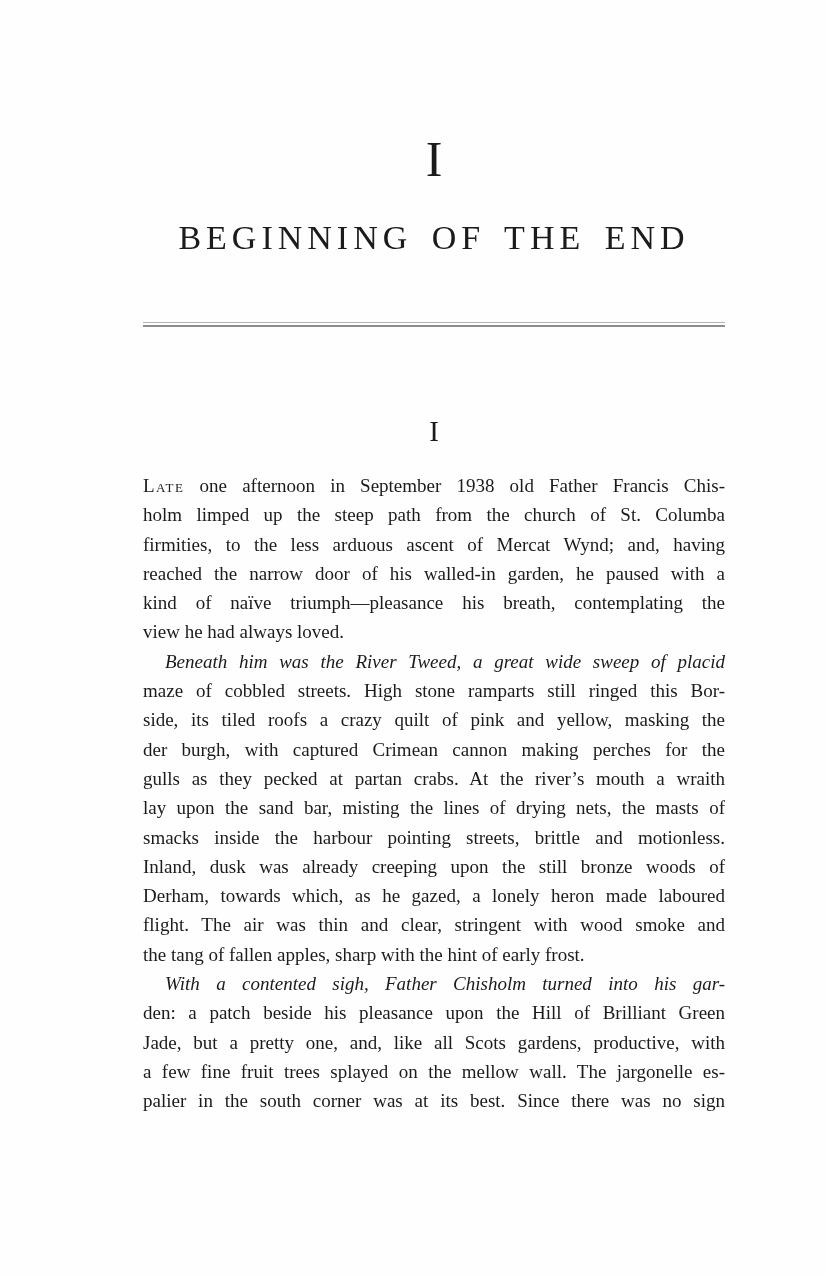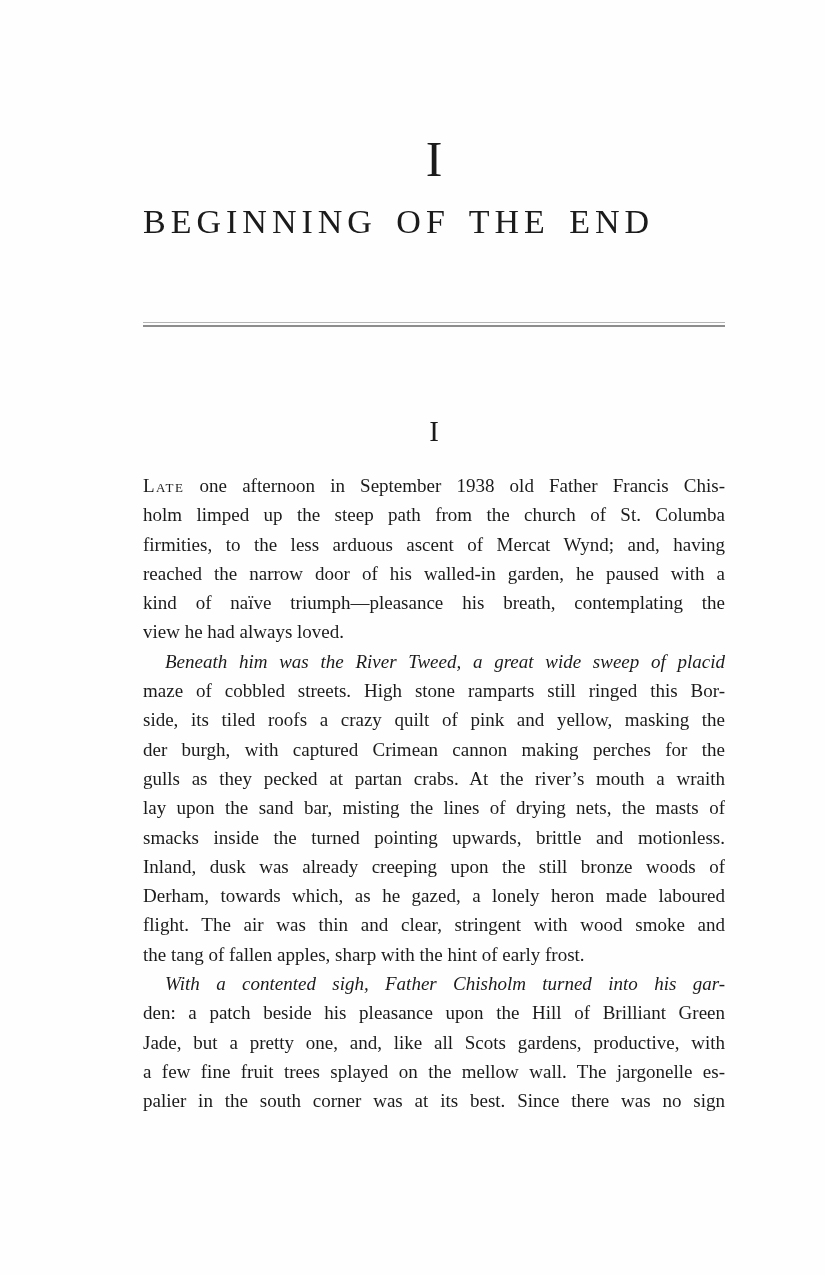--- a/index.html
+++ b/index.html
@@ -21,24 +21,24 @@
     top: 134px;
     left: 143px;
     width: 582px;
     text-align: center;
     font-size: 50px;
     line-height: 50px;
     font-weight: 400;
   }
   .chapter-title {
     position: absolute;
-    top: 204px;
+    top: 220px;
     left: 143px;
     width: 582px;
-    text-align: left;
+    text-align: center;
     font-size: 34px;
     line-height: 36px;
     font-weight: 400;
     letter-spacing: 5px;
     word-spacing: 6px;
     white-space: nowrap;
   }
   .divider-rule {
     position: absolute;
     top: 322px;
@@ -104,21 +104,21 @@
         <div class="line">kind of naïve triumph—pleasance his breath, contemplating the</div>
         <div class="line para-end">view he had always loved.</div>
       </div>
       <div class="paragraph">
         <div class="line indent">Beneath him was the River Tweed, a great wide sweep of placid</div>
         <div class="line">maze of cobbled streets. High stone ramparts still ringed this Bor-</div>
         <div class="line">side, its tiled roofs a crazy quilt of pink and yellow, masking the</div>
         <div class="line">der burgh, with captured Crimean cannon making perches for the</div>
         <div class="line">gulls as they pecked at partan crabs. At the river’s mouth a wraith</div>
         <div class="line">lay upon the sand bar, misting the lines of drying nets, the masts of</div>
-        <div class="line">smacks inside the turned pointing upwards, brittle and motionless.</div>
+        <div class="line">smacks inside the harbour pointing streets, brittle and motionless.</div>
         <div class="line">Inland, dusk was already creeping upon the still bronze woods of</div>
         <div class="line">Derham, towards which, as he gazed, a lonely heron made laboured</div>
         <div class="line">flight. The air was thin and clear, stringent with wood smoke and</div>
         <div class="line para-end">the tang of fallen apples, sharp with the hint of early frost.</div>
       </div>
       <div class="paragraph">
         <div class="line indent">With a contented sigh, Father Chisholm turned into his gar-</div>
         <div class="line">den: a patch beside his pleasance upon the Hill of Brilliant Green</div>
         <div class="line">Jade, but a pretty one, and, like all Scots gardens, productive, with</div>
         <div class="line">a few fine fruit trees splayed on the mellow wall. The jargonelle es-</div>

